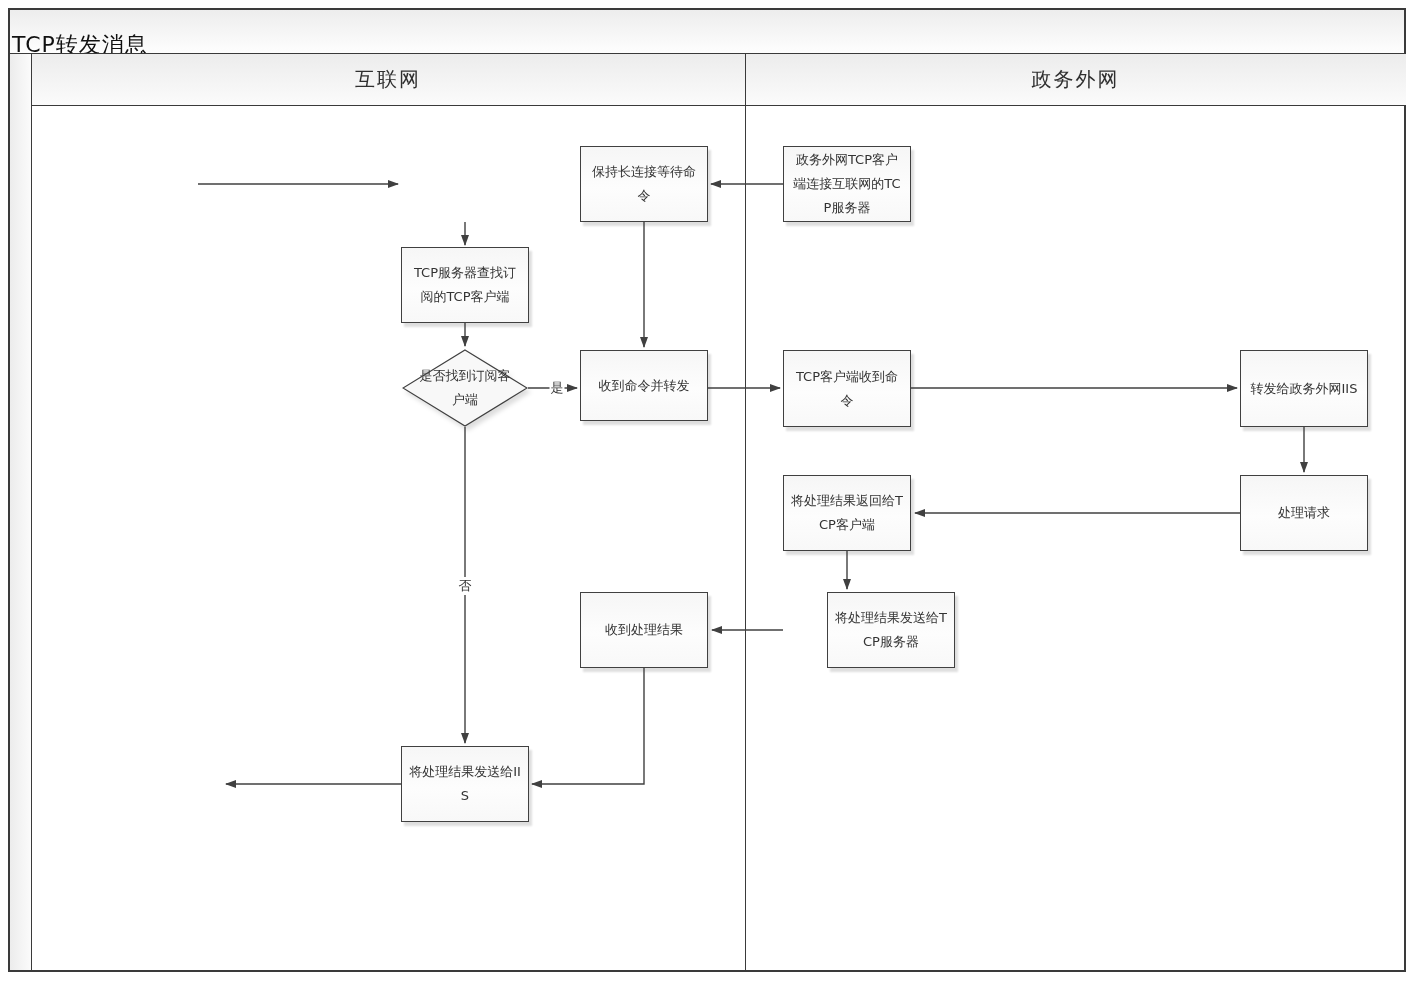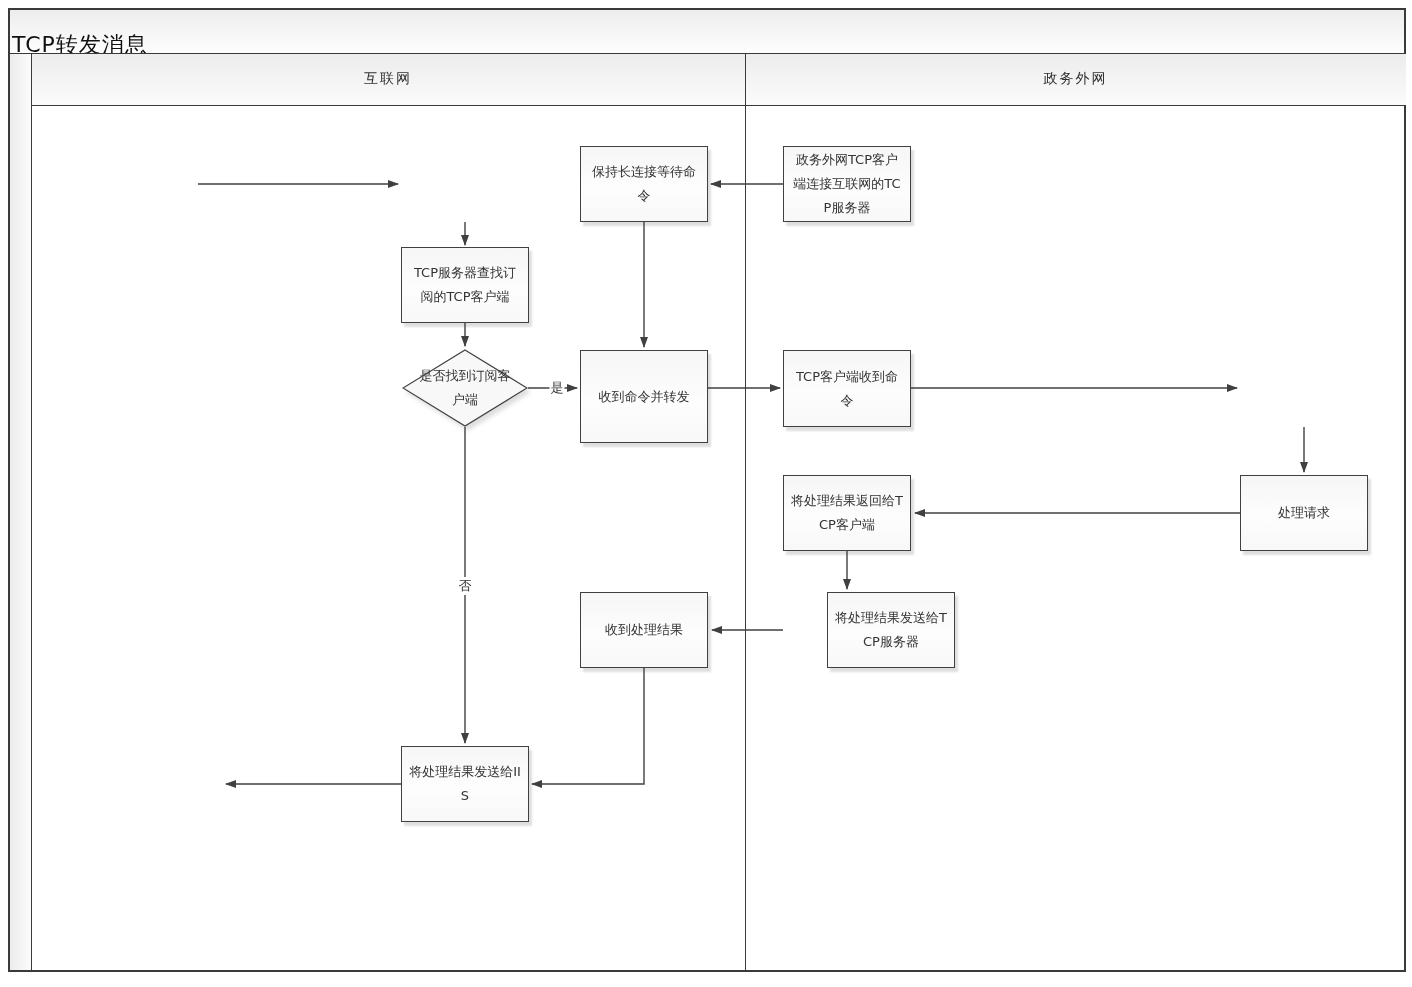--- a/index.html
+++ b/index.html
@@ -5,21 +5,21 @@
   html,body{margin:0;padding:0;background:#ffffff;}
   body{font-family:"DejaVu Sans","Liberation Sans",sans-serif;color:#383838;}
   .canvas{position:relative;width:1412px;height:987px;background:#ffffff;overflow:hidden;}
 
   
   .frame{position:absolute;left:8px;top:8px;width:1398px;height:964px;border:2px solid #3a3a3a;box-sizing:border-box;z-index:1;background:linear-gradient(#ededed,#ffffff 46px);}
   .title-bar{position:absolute;left:10px;top:10px;width:1394px;height:61px;display:flex;align-items:flex-start;z-index:2;margin-top:20px;}
   .title-bar span{font-size:22px;color:#111;letter-spacing:1px;padding-left:2px;}
   .side-strip{position:absolute;left:10px;top:53px;width:21px;height:917px;background:linear-gradient(90deg,#ececec,#fbfbfb);z-index:2;}
   .lane-header{position:absolute;top:53px;height:52px;display:flex;align-items:center;justify-content:center;background:linear-gradient(#ececec,#fbfbfb);z-index:2;}
-  .lane-header span{font-size:14px;color:#2f2f2f;letter-spacing:2px;}
+  .lane-header span{font-size:20px;color:#2f2f2f;letter-spacing:2px;}
   .lane1{left:31px;width:714px;}
   .lane2{left:745px;width:661px;}
   .hline,.vline{position:absolute;background:#3a3a3a;z-index:3;}
 
   
   .node{position:absolute;width:128px;height:76px;box-sizing:border-box;border:1px solid #404040;
         background:linear-gradient(#f6f6f6,#fdfdfd 55%,#f8f8f8);
         box-shadow:3px 4px 2px rgba(0,0,0,0.13);
         display:flex;align-items:center;justify-content:center;text-align:center;
         padding:3px 6px;z-index:5;}
@@ -88,25 +88,28 @@
     <span class="node-text">TCP服务器查找订阅的TCP客户端</span>
     </div>
 
   <div class="node-diamond" style="left:402px;top:349px;">
     <svg viewBox="0 0 126 78" preserveAspectRatio="none">
       <polygon points="63,1 125,39 63,77 1,39" fill="#f8f8f8" stroke="#404040" stroke-width="1.2"></polygon>
     </svg>
     <span class="node-text">是否找到订阅客户端</span>
   </div>
 
-  <div class="node" style="left:580px;top:350px;height:93px;">
+  <div class="node" style="left:580px;top:350px;height:71px;">
     <span class="node-text">收到命令并转发</span>
     </div>
   <div class="node" style="left:783px;top:350px;height:77px;">
     <span class="node-text">TCP客户端收到命令</span>
+    </div>
+  <div class="node" style="left:1240px;top:350px;height:77px;">
+    <span class="node-text">转发给政务外网IIS</span>
     </div>
   <div class="node" style="left:1240px;top:475px;">
     <span class="node-text">处理请求</span>
     </div>
   <div class="node" style="left:783px;top:475px;">
     <span class="node-text">将处理结果返回给TCP客户端</span>
     </div>
   <div class="node" style="left:783px;top:592px;margin-left:44px;">
     <span class="node-text">将处理结果发送给TCP服务器</span>
     </div>

